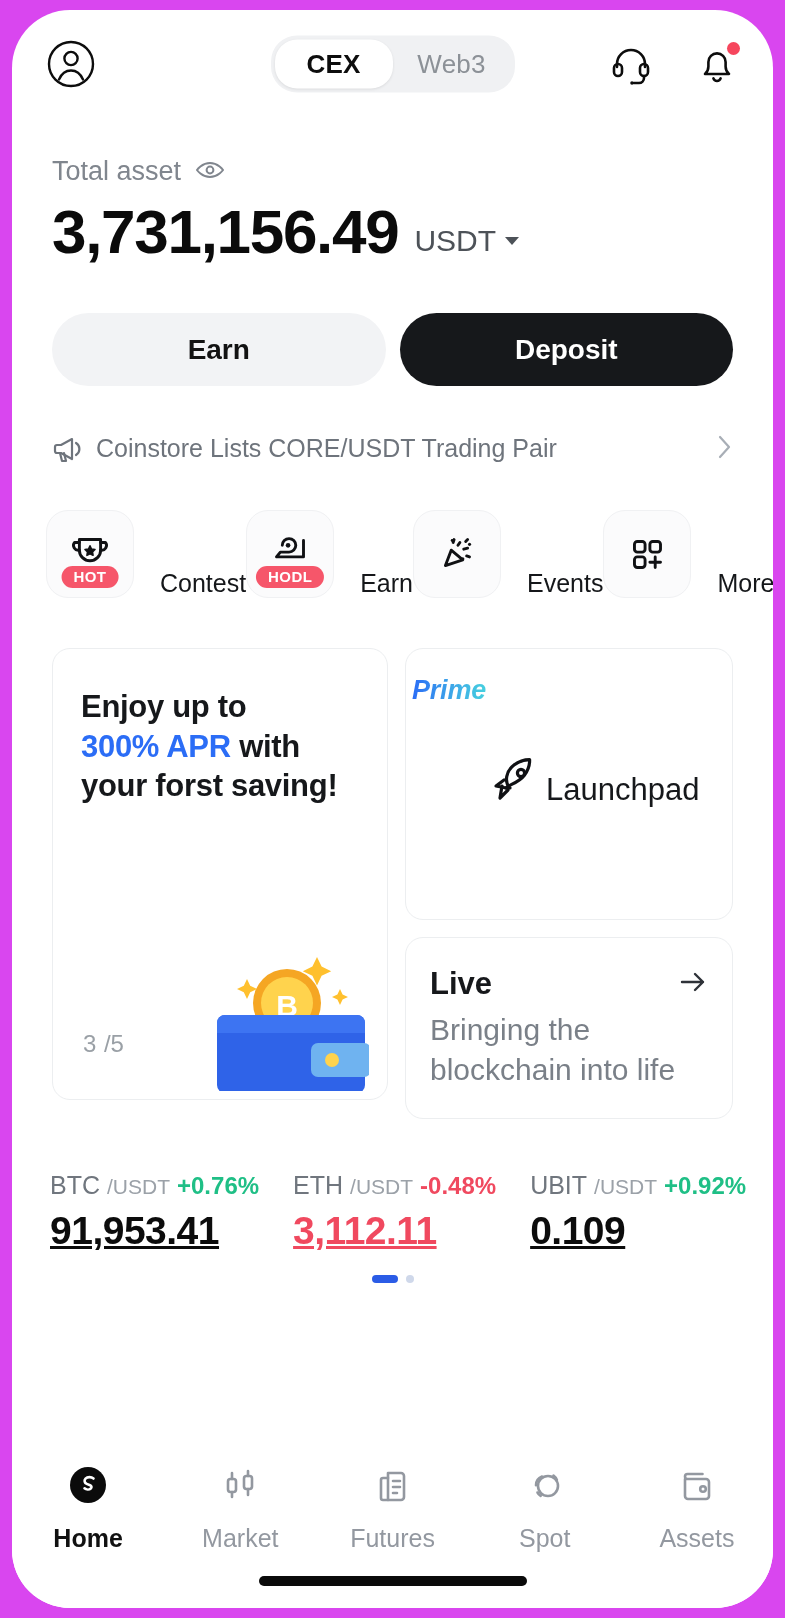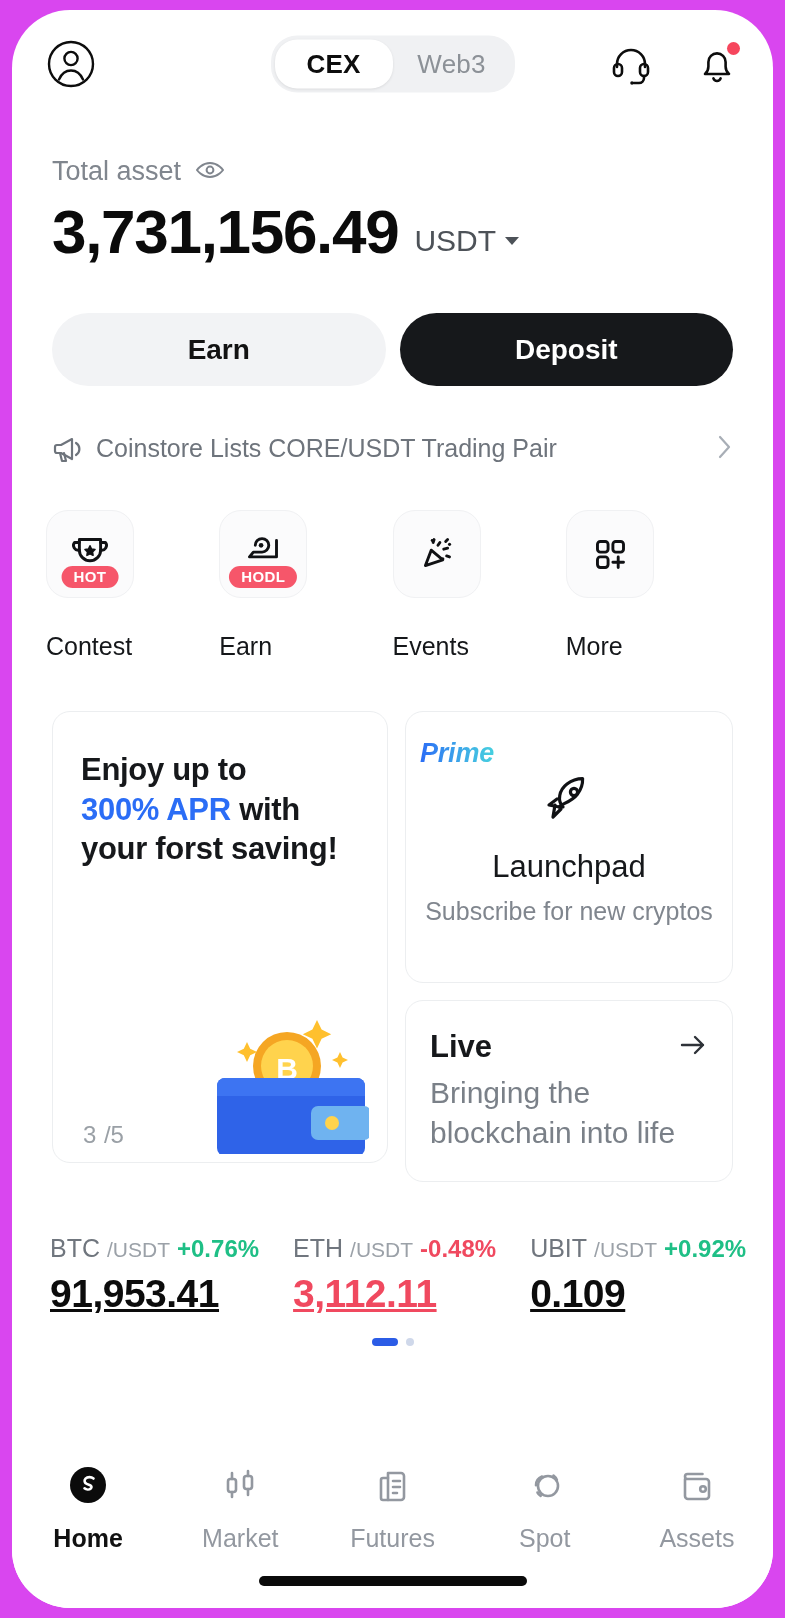--- a/index.html
+++ b/index.html
@@ -109,22 +109,22 @@
   .announce-text {
     flex:1; color:#6e747c; font-size:25px;
     white-space:nowrap; overflow:hidden; text-overflow:ellipsis;
   }
 
   
   .quick {
     display:flex; padding:42px 34px 0;
   }
   .qitem {
-    flex:1; display:flex; flex-direction:column;
-    align-items:flex-start; gap:34px; cursor:pointer;
+    flex:1; display:flex; flex-direction:row;
+    align-items:flex-end; gap:26px; cursor:pointer;
   }
   .qtile {
     width:88px; height:88px; border-radius:22px;
     background:#fbfbfc; border:1px solid #f0f1f3;
     display:flex; align-items:center; justify-content:center;
     position:relative;
   }
   .qbadge {
     position:absolute; left:50%; bottom:9px;
     transform:translateX(-50%);
@@ -148,32 +148,32 @@
     width:336px; height:452px;
     padding:38px 28px 26px;
     position:relative; overflow:hidden;
   }
   .promo h3 {
     font-size:31px; font-weight:700; color:#16181b;
     line-height:1.28; letter-spacing:-.3px;
   }
   .promo .hl { color:#2b6df6; }
   .promo-counter {
-    position:absolute; left:30px; bottom:12px;
+    position:absolute; left:30px; bottom:40px;
     font-size:27px; color:#17191c; font-weight:700;
   }
   .promo-counter span { color:#9aa0a6; font-weight:400; font-size:24px; }
   .wallet-art {
     position:absolute; right:18px; bottom:8px;
     width:170px; height:160px;
   }
   .right-col { display:flex; flex-direction:column; gap:17px; flex:1; }
   .launch {
-    padding:26px 14px 30px;
-    display:flex; flex-direction:column; align-items:center;
+    padding:26px 6px 30px;
+    display:flex; flex-direction:row; align-items:center;
     height:272px;
   }
   .prime {
     align-self:flex-start;
     font-size:27px; font-style:italic; font-weight:700;
     background:linear-gradient(90deg,#2b6df6 0%,#3da8e8 55%,#46d0df 100%);
     -webkit-background-clip:text; background-clip:text;
     -webkit-text-fill-color:transparent; color:#2b6df6;
     letter-spacing:-.2px;
   }
@@ -408,21 +408,20 @@
         <span class="prime">Prime</span>
         <span>
           <svg viewBox="0 0 60 60" width="60" height="60" fill="none" stroke="#101114" stroke-width="3.2" stroke-linejoin="round" stroke-linecap="round">
             <path d="M24 38c-6-6-4-17 4-23 5-3.8 11-5.4 15.6-5.4.2 4.6-1.4 10.6-5.2 15.6-6 8-17 10-18.4 12.8z"></path>
             <circle cx="35" cy="23" r="3.6"></circle>
             <path d="M22 40l-8 8 2-12"></path>
             <path d="M20 38l-10-2 8-6"></path>
           </svg>
         </span>
         <span class="launch-title">Launchpad</span>
-        <span class="launch-sub">Subscribe for new cryptos</span>
       </div>
 
       <div class="card live">
         <div class="live-head">
           <span class="live-title">Live</span>
           <span>
             <svg viewBox="0 0 30 24" width="30" height="24" fill="none" stroke="#2e3238" stroke-width="2.4" stroke-linecap="round" stroke-linejoin="round">
               <path d="M4 12h21M17 4l8 8-8 8"></path>
             </svg>
           </span>

